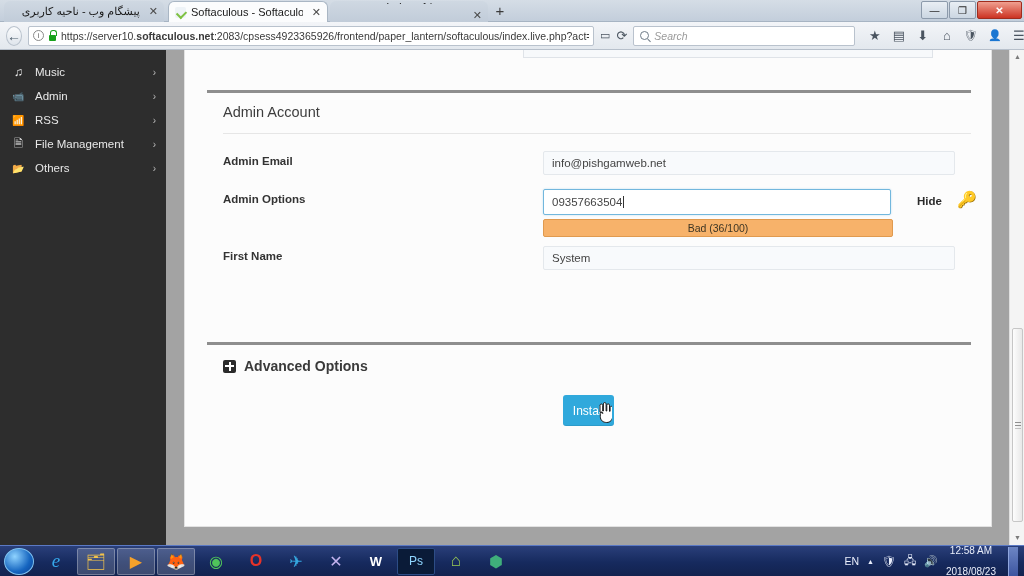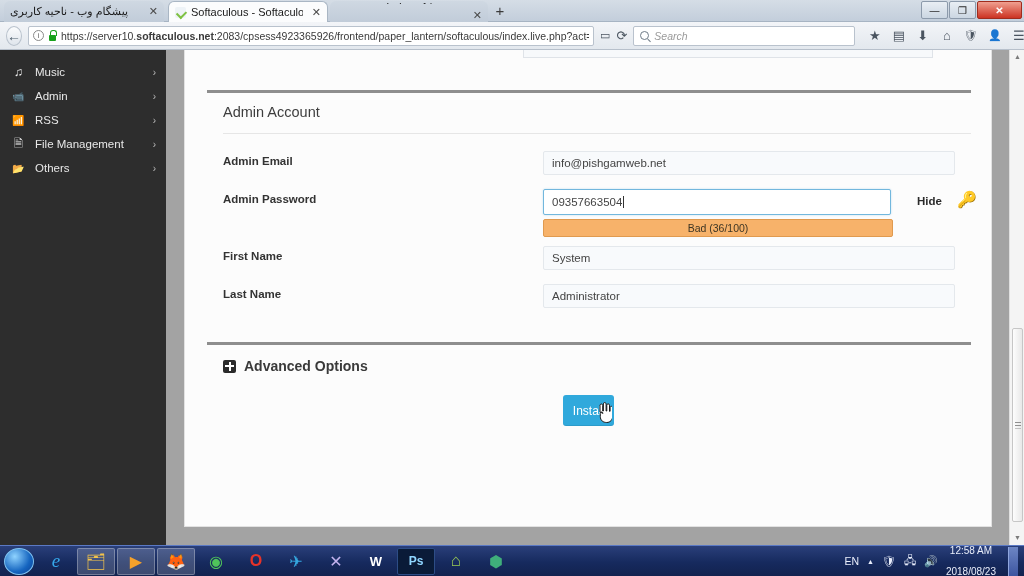--- a/index.html
+++ b/index.html
@@ -256,21 +256,21 @@
     background: linear-gradient(#6d86c4,#3c55a0); border-left: 1px solid #8fa6de;
   }
 </style>
 </head>
 <body>
 
 <div id="screen">
 
   <div class="tabstrip">
     <div class="tab inactive" style="left:4px;width:160px;">
-      <span class="tab-title" style="direction:rtl;flex:1;text-align:left;">پیشگام وب - ناحیه کاربری</span>
+      <span class="tab-title" style="direction:rtl;flex:1;text-align:right;">پیشگام وب - ناحیه کاربری</span>
       <span class="tab-close">✕</span>
     </div>
     <div class="tab active" style="left:168px;width:160px;">
       <span class="tab-fav"></span>
       <span class="tab-title">Softaculous - Softaculous - P</span>
       <span class="tab-close">✕</span>
     </div>
     <div class="tab inactive" style="left:330px;width:158px;flex-direction:column;">
       <span class="tab-title">Index of /</span>
       <span class="tab-close">✕</span>
@@ -346,36 +346,32 @@
 
         <h2 class="section-title" style="left:38px; top:54px;">Admin Account</h2>
         <div class="thin-hr" style="left:38px; top:83px; width:748px;"></div>
 
         <div class="frow" style="top:101px;">
           <span class="flabel">Admin Email</span>
           <div class="finput">info@pishgamweb.net</div>
         </div>
 
         <div class="frow" style="top:139px;">
-          <span class="flabel">Admin Password</span>
+          <span class="flabel">Admin Options</span>
           <div class="finput focused" style="height:26px;line-height:24px;"><span>09357663504</span><span class="caret"></span></div>
           <span class="hide-label" style="left:732px; top:6px;">Hide</span>
           <span class="key-icon" style="left:772px; top:1px;">🔑</span>
         </div>
         <div class="strength" style="top:169px;">Bad (36/100)</div>
 
         <div class="frow" style="top:196px;">
           <span class="flabel">First Name</span>
           <div class="finput">System</div>
         </div>
 
-        <div class="frow" style="top:234px;">
-          <span class="flabel">Last Name</span>
-          <div class="finput">Administrator</div>
-        </div>
 
         <div class="hr" style="top:292px;"></div>
 
         <div class="adv" style="top:308px;">
           <span class="plus-box"></span>
           <span>Advanced Options</span>
         </div>
 
         <div class="install-btn" style="left:378px; top:345px;">Install</div>
 
@@ -418,21 +414,21 @@
       </div>
     <div class="tb-item" style="color:#35a8e0;">
         <span>✈</span>
       </div>
     <div class="tb-item" style="color:#c3b3ef;">
         <span>✕</span>
       </div>
     <div class="tb-item" style="color:#fff;font-weight:bold;font-size:13px;">
         <span>W</span>
       </div>
-    <div class="tb-item" style="color:#8fd6ff;font-weight:bold;font-size:12px;border:1px solid #2d4d86;background:#0a1b38;text-align:right;">
+    <div class="tb-item" style="color:#8fd6ff;font-weight:normal;font-size:12px;border:1px solid #2d4d86;background:#0a1b38;text-align:right;">
         <span>Ps</span>
       </div>
     <div class="tb-item" style="color:#9ccc55;font-size:17px;">
         <span>⌂</span>
       </div>
     <div class="tb-item" style="color:#3fae7b;">
         <span>⬢</span>
       </div>
 
     <div class="tray">

